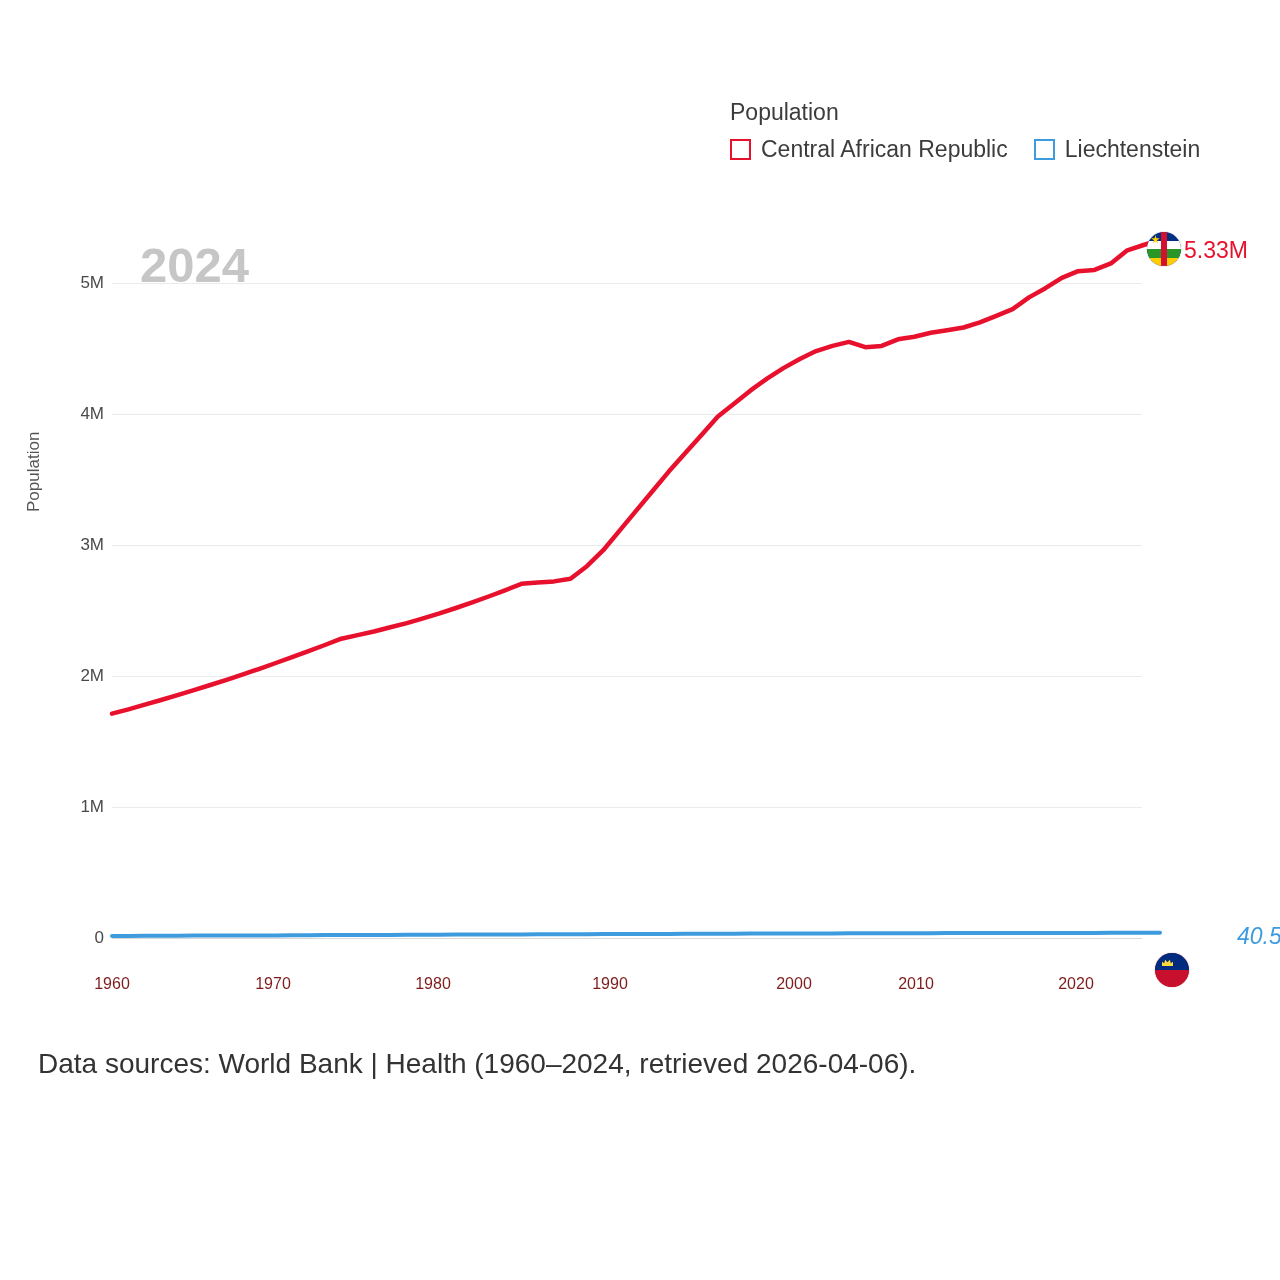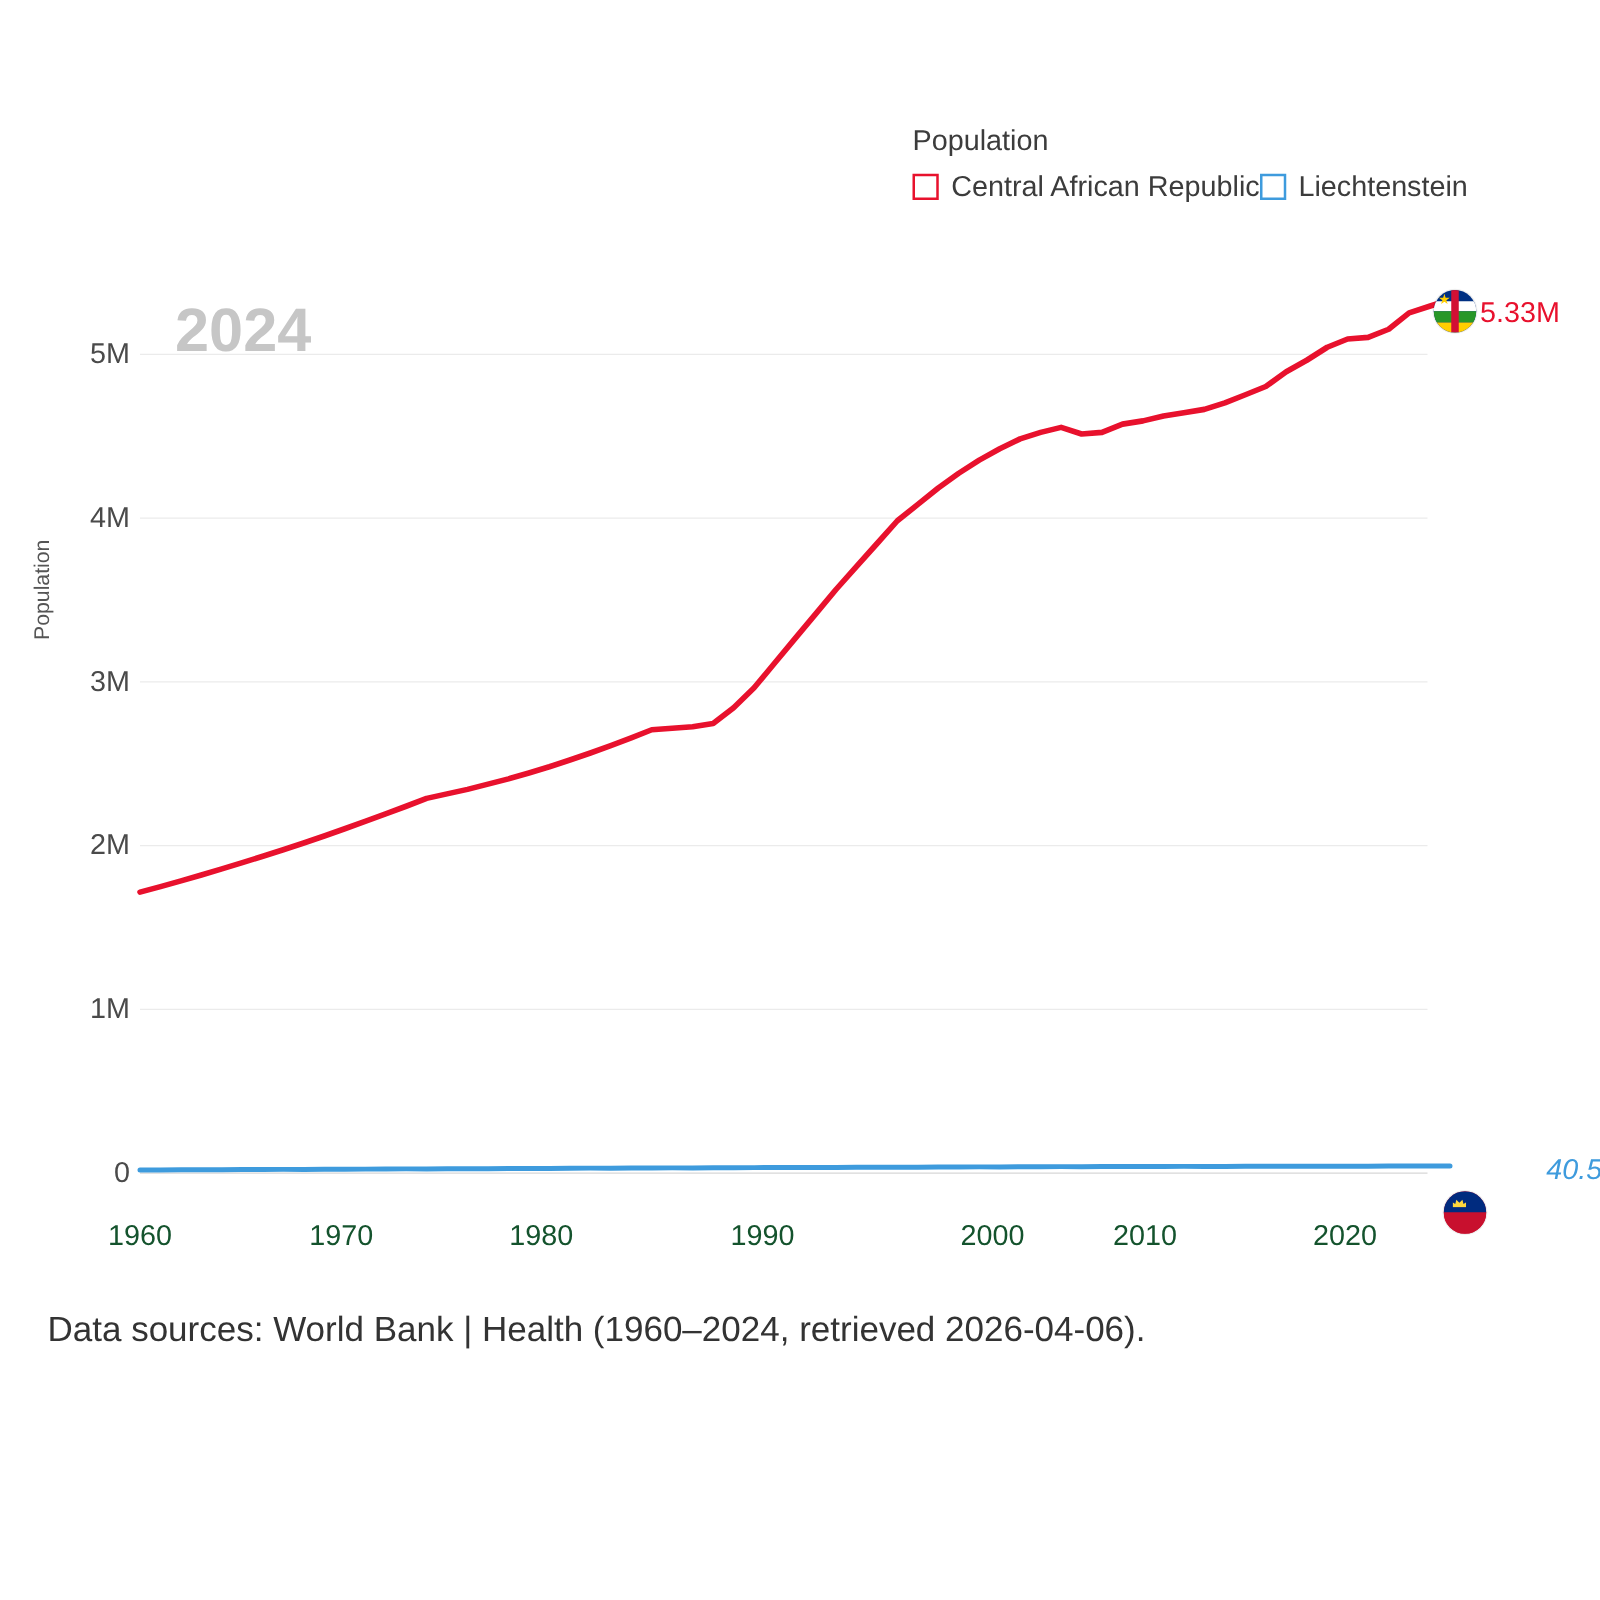--- a/index.html
+++ b/index.html
@@ -25,20 +25,21 @@
   }
   .legend-title {
     font-size: 23px;
     color: #3c3c3c;
     line-height: 28px;
     margin-bottom: 10px;
   }
   .legend-items {
     display: flex;
     align-items: center;
+    gap: 26px;
   }
   .legend-item {
     display: flex;
     align-items: center;
     gap: 10px;
   }
   .legend-swatch {
     width: 21px;
     height: 21px;
     border: 2.5px solid #e8112d;
@@ -77,34 +78,34 @@
     font-size: 17px;
     color: #555555;
     transform: rotate(-90deg);
     transform-origin: left top;
     white-space: nowrap;
   }
   .ytick {
     position: absolute;
     right: 0;
     text-align: right;
-    font-size: 23px;
+    font-size: 17px;
     color: #4a4a4a;
     transform: translateY(-50%);
   }
   .ytick-wrap {
     position: absolute;
     left: 0;
     width: 104px;
   }
   .xtick {
     position: absolute;
     top: 975px;
-    font-size: 23px;
-    color: #14532d;
+    font-size: 16px;
+    color: #7f1d1d;
     transform: translateX(-50%);
     white-space: nowrap;
   }
 
   .gridline {
     position: absolute;
     left: 112px;
     width: 1030px;
     height: 1px;
     background: #ebebeb;

